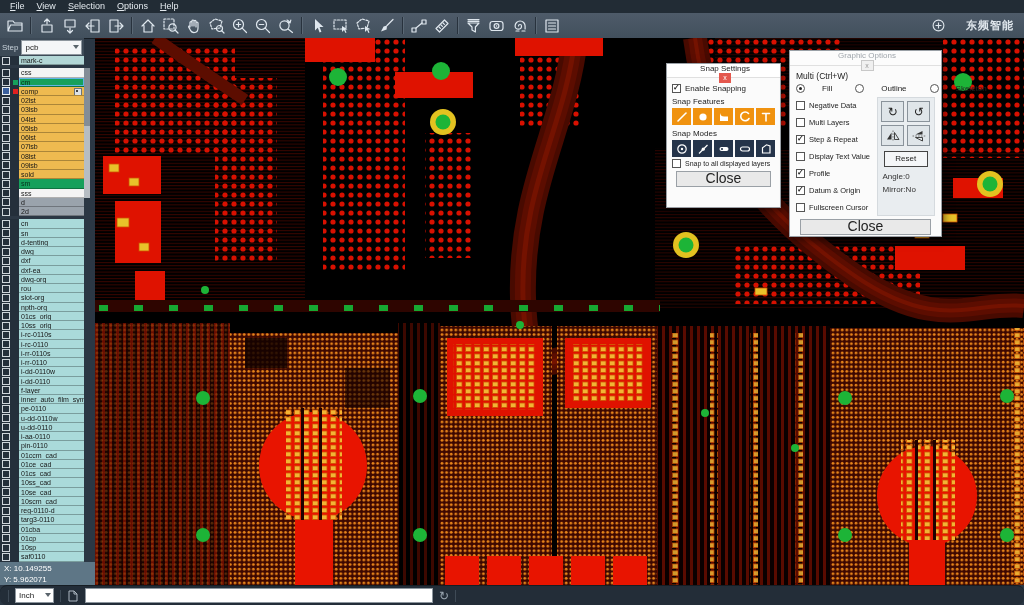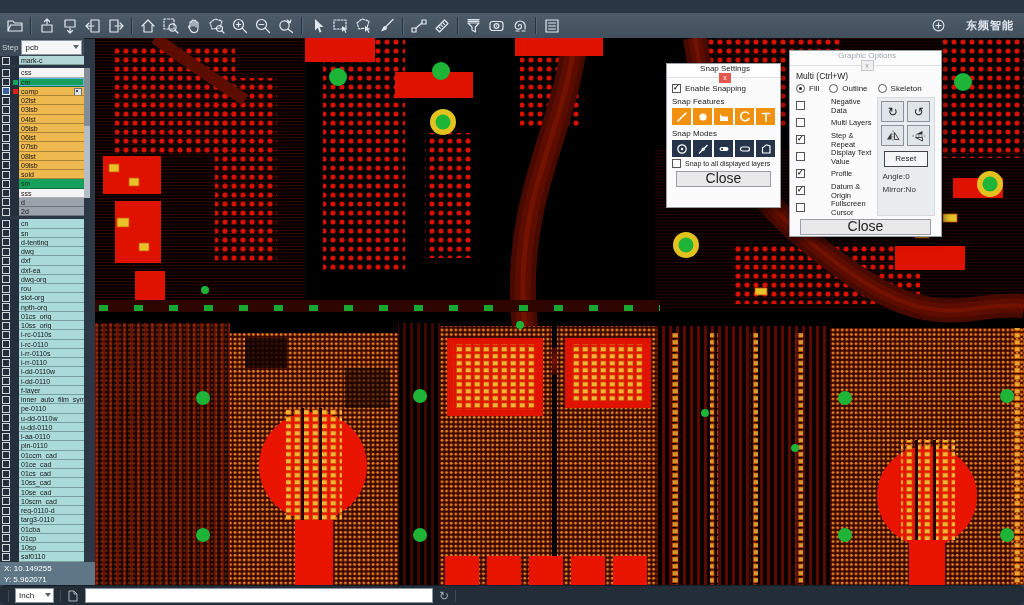--- a/index.html
+++ b/index.html
@@ -86,41 +86,48 @@
   .iconrow{display:flex;gap:2px;margin:1px 0 2px 0;}
   .fbtn{width:19px;height:17px;background:#f0920f;display:flex;align-items:center;justify-content:center;}
   .mbtn{width:19px;height:17px;background:#25344a;display:flex;align-items:center;justify-content:center;}
   .dlg-close{display:block;margin:3px 4px;height:14px;background:#e9e9e9;border:1px solid #9aa0a6;
     text-align:center;line-height:13px;font-size:14px;color:#222;}
   #dlg-graphic{left:789px;top:50px;width:151px;height:185px;}
   #dlg-graphic .dlg-title{height:14px;background:#fcfcfc;}
   #dlg-graphic .dlg-title .t{color:#a0a6ac;}
   #dlg-graphic .body{padding:3px 6px;}
   .widthlbl{font-size:8.5px;margin:2px 0 3px 0;}
-  #radio-row{display:flex;align-items:center;gap:4px;margin-bottom:4px;}
+  #radio-row{display:flex;align-items:center;gap:17px;margin-bottom:4px;}
   .radio{width:7px;height:7px;border:1px solid #555;border-radius:50%;background:#fff;position:relative;flex:0 0 auto;}
   .radio.on:after{content:"";position:absolute;left:1.5px;top:1.5px;width:3px;height:3px;border-radius:50%;background:#222;}
   .rlabel{font-size:8px;margin-right:6px;}
   #go-cols{display:flex;}
   #go-checks{width:84px;}
   #go-checks .chkrow{height:17px;margin:0;}
-  #go-checks .slabel{font-size:7.5px;margin-left:22px;}
+  #go-checks .slabel{font-size:7.5px;}
   #go-right{width:54px;background:#e9edf0;border:1px solid #d5dade;padding:3px;margin-left:2px;}
   #tr-grid{display:flex;flex-wrap:wrap;gap:3px;justify-content:center;}
   .trbtn{width:21px;height:19px;background:#dfe5e9;border:1px solid #8a939b;display:flex;align-items:center;
     justify-content:center;font-size:12px;color:#222;}
   #reset-btn{margin:5px auto 3px auto;width:42px;height:14px;background:#f4f6f8;border:1.5px solid #444;
     text-align:center;line-height:13px;font-size:8px;}
   .gotext{font-size:8px;color:#333;line-height:13px;padding-left:2px;}
 </style>
 </head>
 <body>
 
 <div id="app">
 
+  <div id="menubar">
+      <div class="menu-item"><u>F</u>ile</div>
+      <div class="menu-item"><u>V</u>iew</div>
+      <div class="menu-item"><u>S</u>election</div>
+      <div class="menu-item"><u>O</u>ptions</div>
+      <div class="menu-item"><u>H</u>elp</div>
+    </div>
 
   <div id="toolbar">
     <div id="tb-icons">
         <div class="tbtn">
           <svg width="16" height="16" viewBox="0 0 16 16">
             <path d="M1,13 V3 h5 l1.5,2 H15 v8 z M1,13 l2.5,-6 H15" fill="none" stroke="#dfe7ee" stroke-width="1.2" stroke-linecap="round" stroke-linejoin="round"></path>
           </svg>
         </div>
         <div class="tsep"></div>
         <div class="tbtn">

